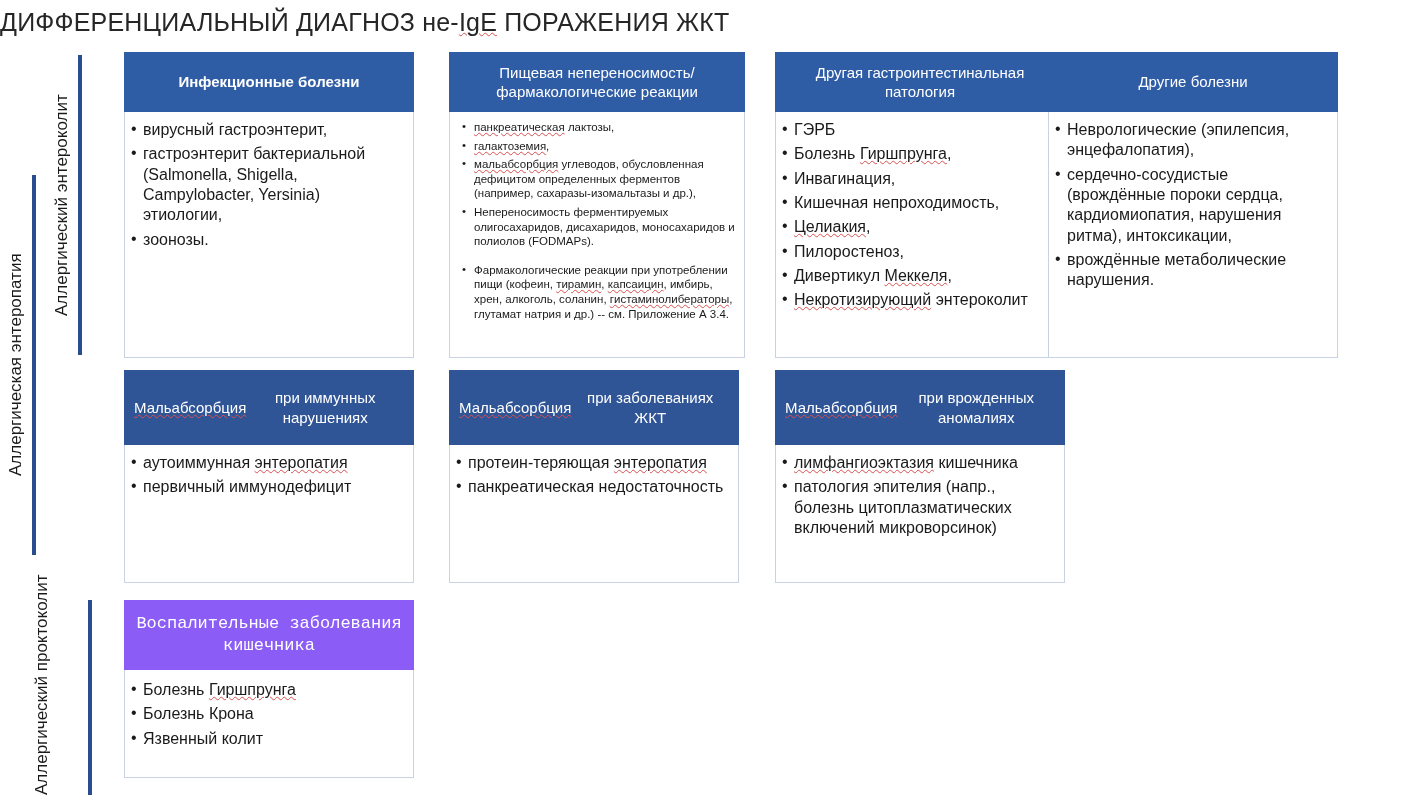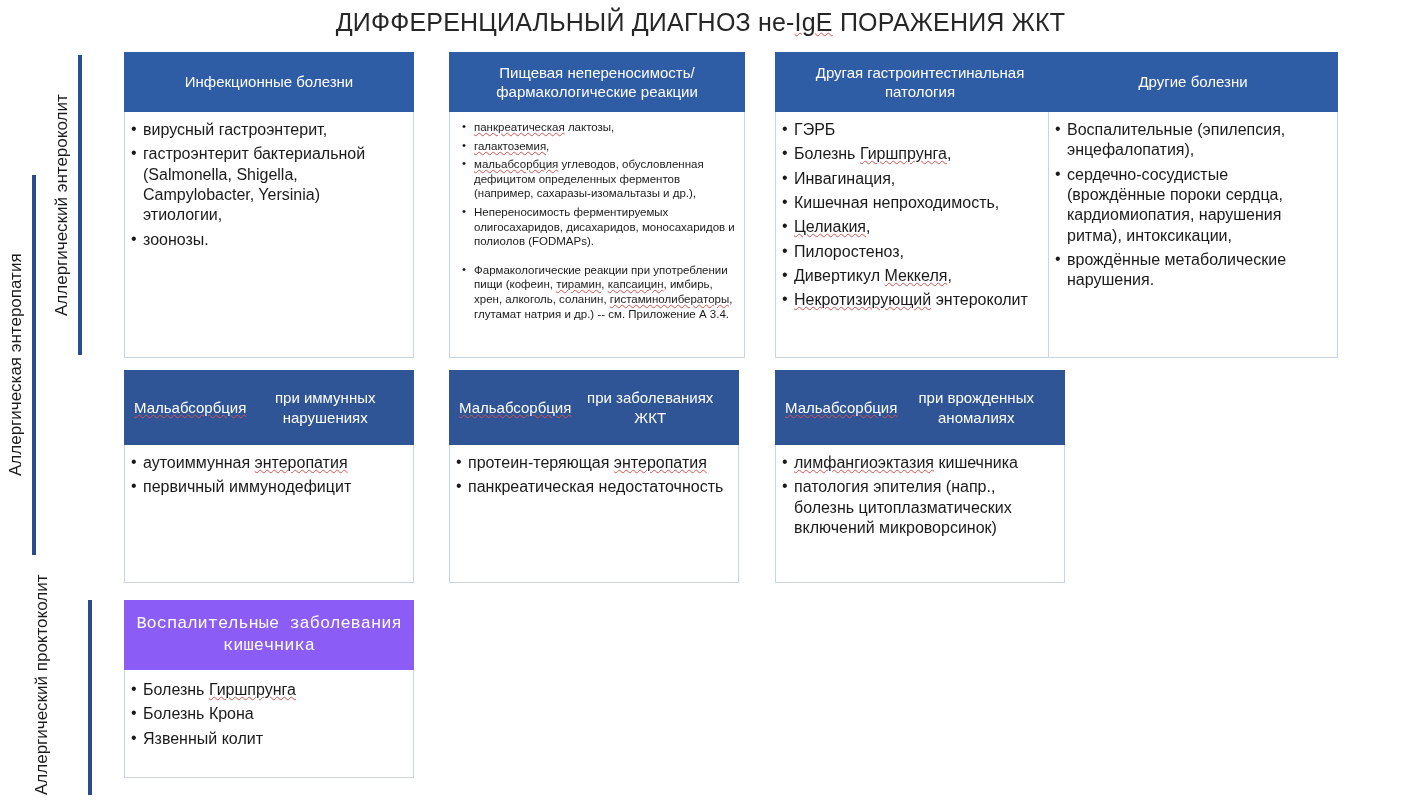--- a/index.html
+++ b/index.html
@@ -13,21 +13,20 @@
     font-family: "Liberation Sans", sans-serif;
     color: #1a1a1a;
     position: relative;
     overflow: hidden;
   }
   .title {
     position: absolute;
     left: 0;
     top: 8px;
     width: 1401px;
-    text-align: center;
     font-size: 25px;
     color: #262626;
     letter-spacing: 0.2px;
   }
   .squiggle {
     text-decoration: underline;
     text-decoration-style: wavy;
     text-decoration-color: #d94f4f;
     text-decoration-thickness: 1px;
   }
@@ -108,21 +107,21 @@
 <div class="rail" style="left:6px; top:175px; height:380px; width:22px;">Аллергическая энтеропатия</div>
 <div class="rail-bar" style="left:32px; top:175px; width:4px; height:380px;"></div>
 
 <div class="rail" style="left:52px; top:55px; height:300px; width:22px;">Аллергический энтероколит</div>
 <div class="rail-bar" style="left:78px; top:55px; width:4px; height:300px;"></div>
 
 <div class="rail" style="left:32px; top:600px; height:195px; width:22px;">Аллергический проктоколит</div>
 <div class="rail-bar" style="left:88px; top:600px; width:4px; height:195px;"></div>
 
 <div class="card" style="left:124px; top:52px; width:290px; height:306px;">
-  <div class="card-head" style="height:60px;">Инфекционные болезни</div>
+  <div class="card-head" style="height:60px;font-weight:bold;">Инфекционные болезни</div>
   <div class="card-body" style="height:246px;">
     <ul class="bul f16">
       <li>вирусный гастроэнтерит,</li>
       <li>гастроэнтерит бактериальной (Salmonella, Shigella, Campylobacter, Yersinia) этиологии,</li>
       <li>зоонозы.</li>
     </ul>
   </div>
 </div>
 
 <div class="card" style="left:449px; top:52px; width:296px; height:306px;">
@@ -154,21 +153,21 @@
       <li>Дивертикул <span class="squiggle">Меккеля</span>,</li>
       <li><span class="squiggle">Некротизирующий</span> энтероколит</li>
     </ul>
   </div>
 </div>
 
 <div class="card" style="left:1048px; top:52px; width:290px; height:390px;">
   <div class="card-head" style="height:60px;">Другие  болезни</div>
   <div class="card-body" style="height:246px;">
     <ul class="bul f16">
-      <li>Воспалительные (эпилепсия, энцефалопатия),</li>
+      <li>Неврологические (эпилепсия, энцефалопатия),</li>
       <li>сердечно-сосудистые (врождённые пороки сердца, кардиомиопатия, нарушения ритма), интоксикации,</li>
       <li>врождённые метаболические нарушения.</li>
     </ul>
   </div>
 </div>
 
 <div class="card" style="left:124px; top:370px; width:290px; height:213px;">
   <div class="card-head mid" style="height:75px;"><span class="squiggle">Мальабсорбция</span> при иммунных нарушениях</div>
   <div class="card-body" style="height:138px;">
     <ul class="bul f16">

